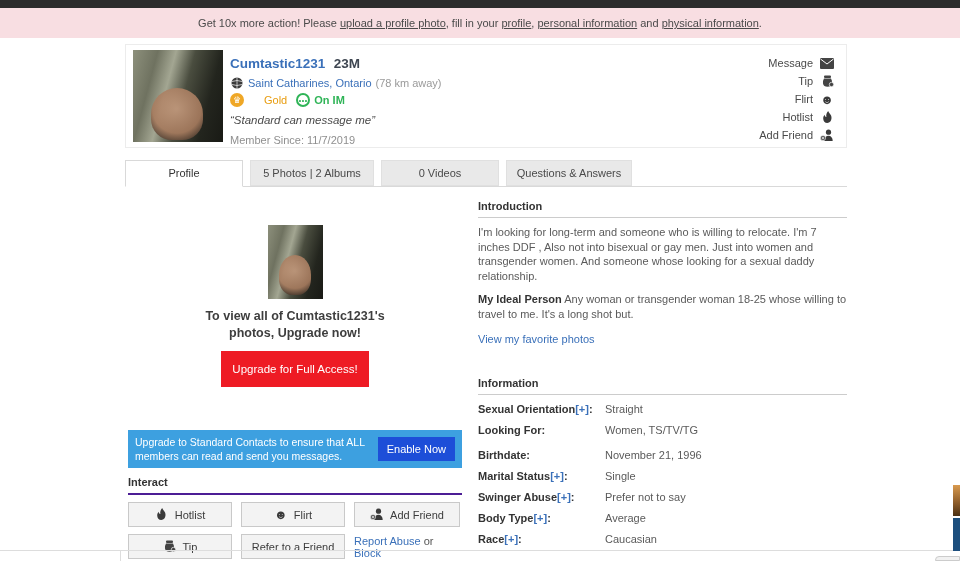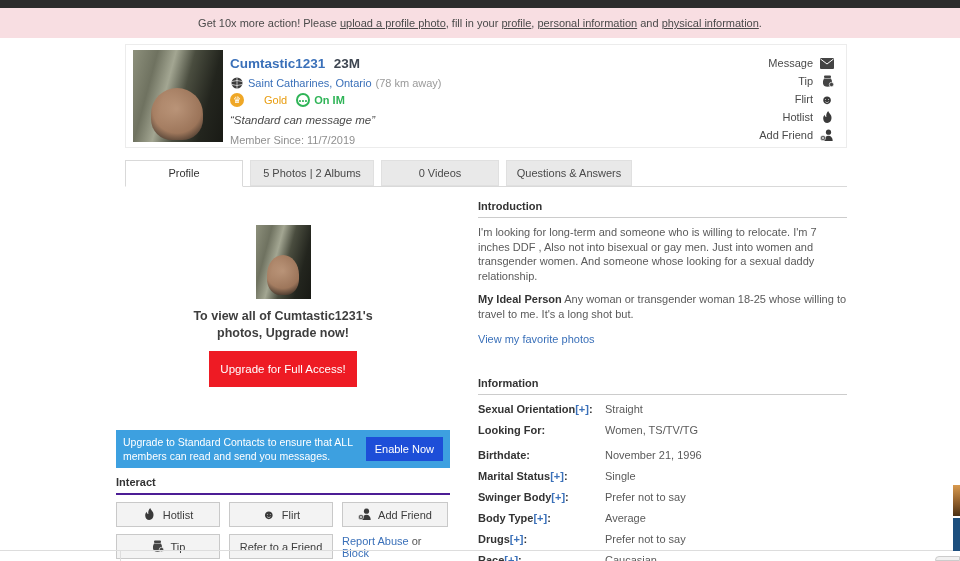--- a/index.html
+++ b/index.html
@@ -46,21 +46,21 @@
   
   .tabs { position:absolute; left:125px; top:160px; width:722px; height:27px;
     border-bottom:1px solid #d9d9d9; display:flex; }
   .tab { height:26px; line-height:25px; text-align:center; font-size:11px; color:#4a4a4a;
     background:#e9e9e9; border:1px solid #e0e0e0; margin-right:7px; cursor:pointer; }
   .tab.active { background:#fff; border:1px solid #d9d9d9; border-bottom:1px solid #fff;
     height:27px; color:#333; }
   .tab.w1 { width:118px; } .tab.w2 { width:124px; } .tab.w3 { width:118px; } .tab.w4 { width:126px; }
 
   
-  .left-col { position:absolute; left:116px; top:222px; width:334px; }
+  .left-col { position:absolute; left:128px; top:222px; width:334px; }
   .lphoto { width:55px; height:74px; margin:3px auto 0;
     background:linear-gradient(105deg,#8d907c 0%,#6f7260 22%,#a3a692 38%,#4a4d3f 55%,#23251e 78%,#191a15 100%); position:relative; cursor:pointer; }
   .lphoto .face { position:absolute; left:11px; top:30px; width:32px; height:40px; border-radius:50% 50% 40% 40%;
     background:radial-gradient(circle at 50% 40%, #c49a7d 0%, #a87c5f 60%, #2a221c 95%); opacity:.9; }
   .upgrade-cap { margin-top:9px; text-align:center; font-size:12.5px; font-weight:bold; color:#3e3e3e; line-height:1.35; }
   .btn-red { display:block; margin:9px auto 0; background:#ee1b24; color:#fff; border:none;
     font-size:11.5px; padding:12px 11px; cursor:pointer; font-family:inherit; }
   .std-banner { margin-top:43px; width:334px; background:#3da0e0; padding:5px 7px; display:flex; align-items:center; }
   .std-text { font-size:10.5px; color:#fff; line-height:1.35; width:258px; }
   .btn-enable { background:#1d4ed8; color:#fff; border:none; font-size:11px; padding:6px 9px;
@@ -265,27 +265,24 @@
   <div class="irow">
     <span class="lblwrap"><span>Looking For</span><span class="bracket"></span><span>:</span></span><span class="ival">Women, TS/TV/TG</span>
   </div>
   <div class="irow gap">
     <span class="lblwrap"><span>Birthdate</span><span class="bracket"></span><span>:</span></span><span class="ival">November 21, 1996</span>
   </div>
   <div class="irow">
     <span class="lblwrap"><span>Marital Status</span><span class="bracket">[+]</span><span>:</span></span><span class="ival">Single</span>
   </div>
   <div class="irow">
-    <span class="lblwrap"><span>Swinger Body</span><span class="bracket">[+]</span><span>:</span></span><span class="ival">Prefer not to say</span>
+    <span class="lblwrap"><span>Swinger Abuse</span><span class="bracket">[+]</span><span>:</span></span><span class="ival">Prefer not to say</span>
   </div>
   <div class="irow">
     <span class="lblwrap"><span>Body Type</span><span class="bracket">[+]</span><span>:</span></span><span class="ival">Average</span>
-  </div>
-  <div class="irow">
-    <span class="lblwrap"><span>Drugs</span><span class="bracket">[+]</span><span>:</span></span><span class="ival">Prefer not to say</span>
   </div>
   <div class="irow">
     <span class="lblwrap"><span>Race</span><span class="bracket">[+]</span><span>:</span></span><span class="ival">Caucasian</span>
   </div>
   
 </div>
 
 <div class="bottom-line"></div>
 <div class="bottom-vline"></div>
 <div class="corner-box"></div>

